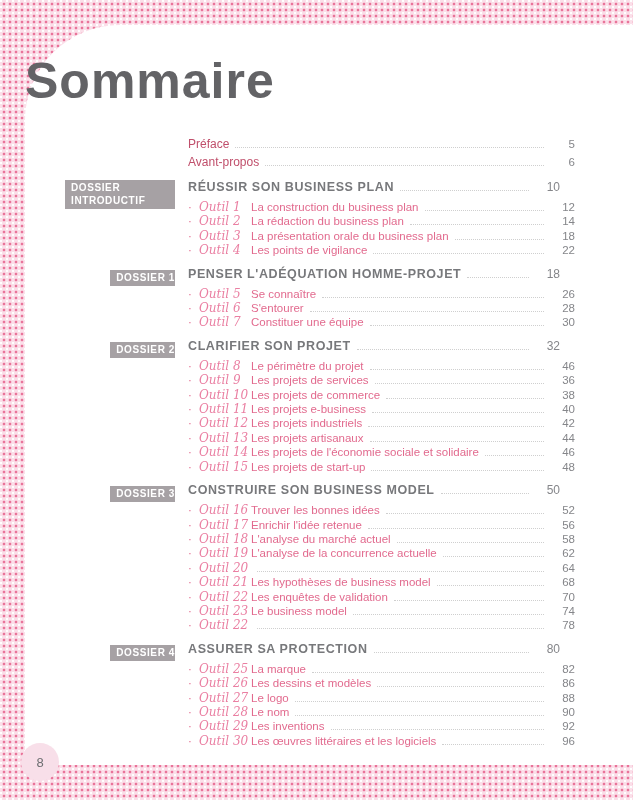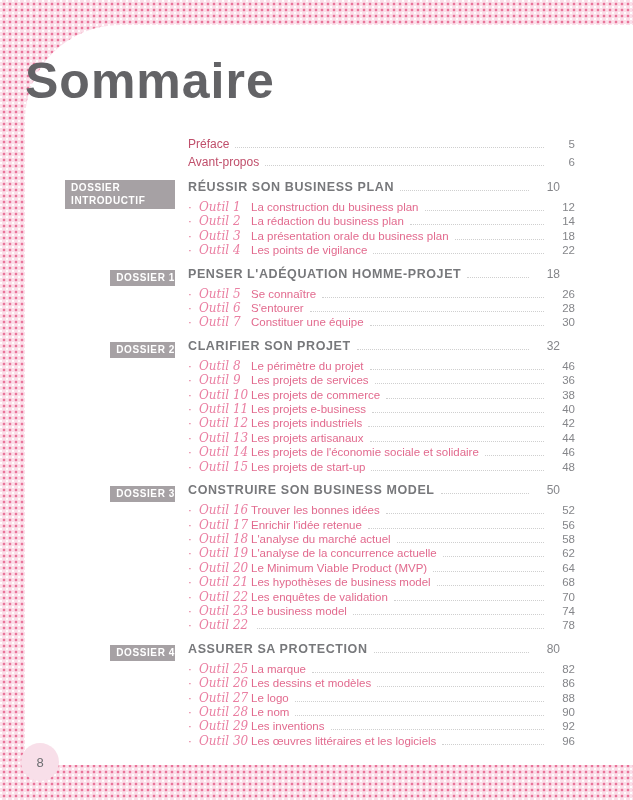--- a/index.html
+++ b/index.html
@@ -252,21 +252,20 @@
             <div class="tool-row">
               <span class="bullet">·</span>
               <span class="outil">Outil 19</span>
               <span class="tool-label">L'analyse de la concurrence actuelle</span>
               <span class="leader"></span>
               <span class="pagenum">62</span>
             </div>
             <div class="tool-row">
               <span class="bullet">·</span>
               <span class="outil">Outil 20</span>
-              <span class="tool-label">Le Minimum Viable Product (MVP)</span>
               <span class="leader"></span>
               <span class="pagenum">64</span>
             </div>
             <div class="tool-row">
               <span class="bullet">·</span>
               <span class="outil">Outil 21</span>
               <span class="tool-label">Les hypothèses de business model</span>
               <span class="leader"></span>
               <span class="pagenum">68</span>
             </div>

